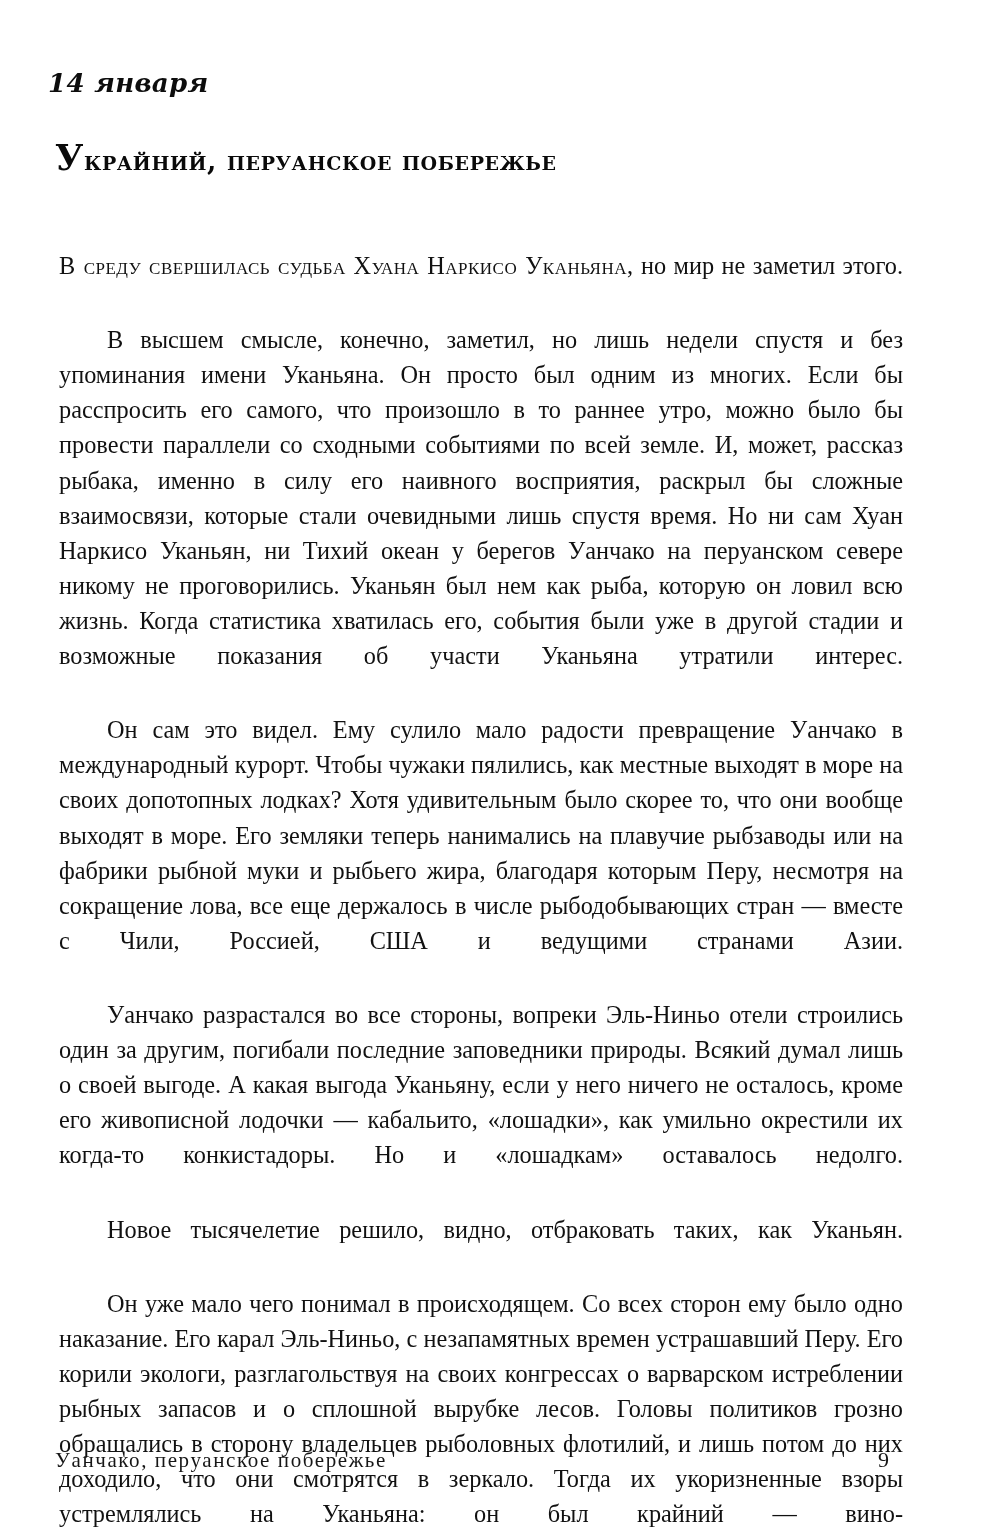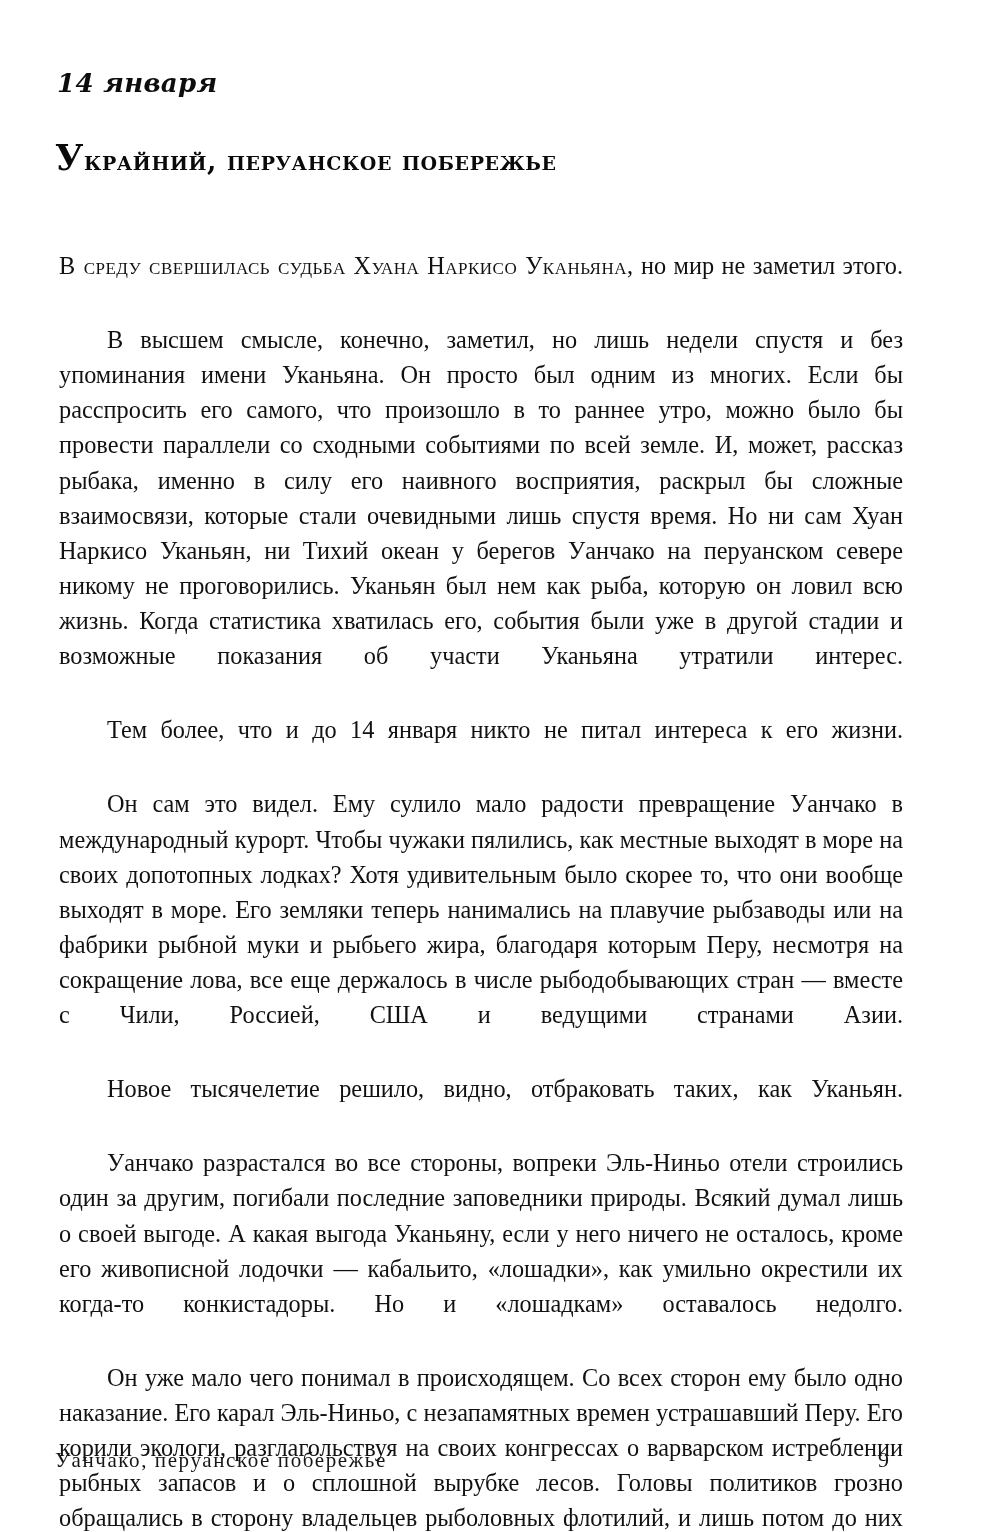--- a/index.html
+++ b/index.html
@@ -16,21 +16,21 @@
     background: #ffffff;
     overflow: hidden;
     font-family: "Liberation Serif", "DejaVu Serif", serif;
     color: #121212;
     box-sizing: border-box;
   }
 
   
   .date-line {
     position: absolute;
-    left: 57px;
+    left: 48px;
     top: 68px;
     font-family: "DejaVu Serif", "Liberation Serif", serif;
     font-weight: 700;
     font-style: italic;
     font-size: 26px;
     letter-spacing: 0.3px;
     color: #0d0d0d;
     white-space: nowrap;
   }
 
@@ -120,27 +120,26 @@
   <h1 class="chapter-title">
     <span class="drop">У</span><span>крайний, перуанское побережье</span>
   </h1>
 
   <div class="body-text">
 
     <p class="first"><span class="opening">В среду свершилась судьба Хуана Наркисо Уканьяна,</span><span> но мир не заметил этого.</span></p>
 
     <p>В высшем смысле, конечно, заметил, но лишь недели спустя и без упоминания имени Уканьяна. Он просто был одним из многих. Если бы расспросить его самого, что произошло в то раннее утро, можно было бы провести параллели со сходными событиями по всей земле. И, может, рассказ рыбака, именно в силу его наивного восприятия, раскрыл бы сложные взаимосвязи, которые стали очевидными лишь спустя время. Но ни сам Хуан Наркисо Уканьян, ни Тихий океан у берегов Уанчако на перуанском севере никому не проговорились. Уканьян был нем как рыба, которую он ловил всю жизнь. Когда статистика хватилась его, события были уже в другой стадии и возможные показания об участи Уканьяна утратили интерес.</p>
 
-    <p>Тем более, что и до 14 января никто не питал интереса к его жизни.</p>
 
     <p>Он сам это видел. Ему сулило мало радости превращение Уанчако в международный курорт. Чтобы чужаки пялились, как местные выходят в море на своих допотопных лодках? Хотя удивительным было скорее то, что они вообще выходят в море. Его земляки теперь нанимались на плавучие рыбзаводы или на фабрики рыбной муки и рыбьего жира, благодаря которым Перу, несмотря на сокращение лова, все еще держалось в числе рыбодобывающих стран — вместе с Чили, Россией, США и ведущими странами Азии.</p>
 
+    <p>Уанчако разрастался во все стороны, вопреки Эль-Ниньо отели строились один за другим, погибали последние заповедники природы. Всякий думал лишь о своей выгоде. А какая выгода Уканьяну, если у него ничего не осталось, кроме его живописной лодочки — кабальито, «лошадки», как умильно окрестили их когда-то конкистадоры. Но и «лошадкам» оставалось недолго.</p>
+
     <p>Новое тысячелетие решило, видно, отбраковать таких, как Уканьян.</p>
-
-    <p>Уанчако разрастался во все стороны, вопреки Эль-Ниньо отели строились один за другим, погибали последние заповедники природы. Всякий думал лишь о своей выгоде. А какая выгода Уканьяну, если у него ничего не осталось, кроме его живописной лодочки — кабальито, «лошадки», как умильно окрестили их когда-то конкистадоры. Но и «лошадкам» оставалось недолго.</p>
 
     <p>Он уже мало чего понимал в происходящем. Со всех сторон ему было одно наказание. Его карал Эль-Ниньо, с незапамятных времен устрашавший Перу. Его корили экологи, разглагольствуя на своих конгрессах о варварском истреблении рыбных запасов и о сплошной вырубке лесов. Головы политиков грозно обращались в сторону владельцев рыболовных флотилий, и лишь потом до них доходило, что они смотрятся в зеркало. Тогда их укоризненные взоры устремлялись на Уканьяна: он был крайний — вино-</p>
 
   </div>
 
   <div class="footer">
     <span class="footer-title">Уанчако, перуанское побережье</span>
     <span class="footer-page">9</span>
   </div>
 

